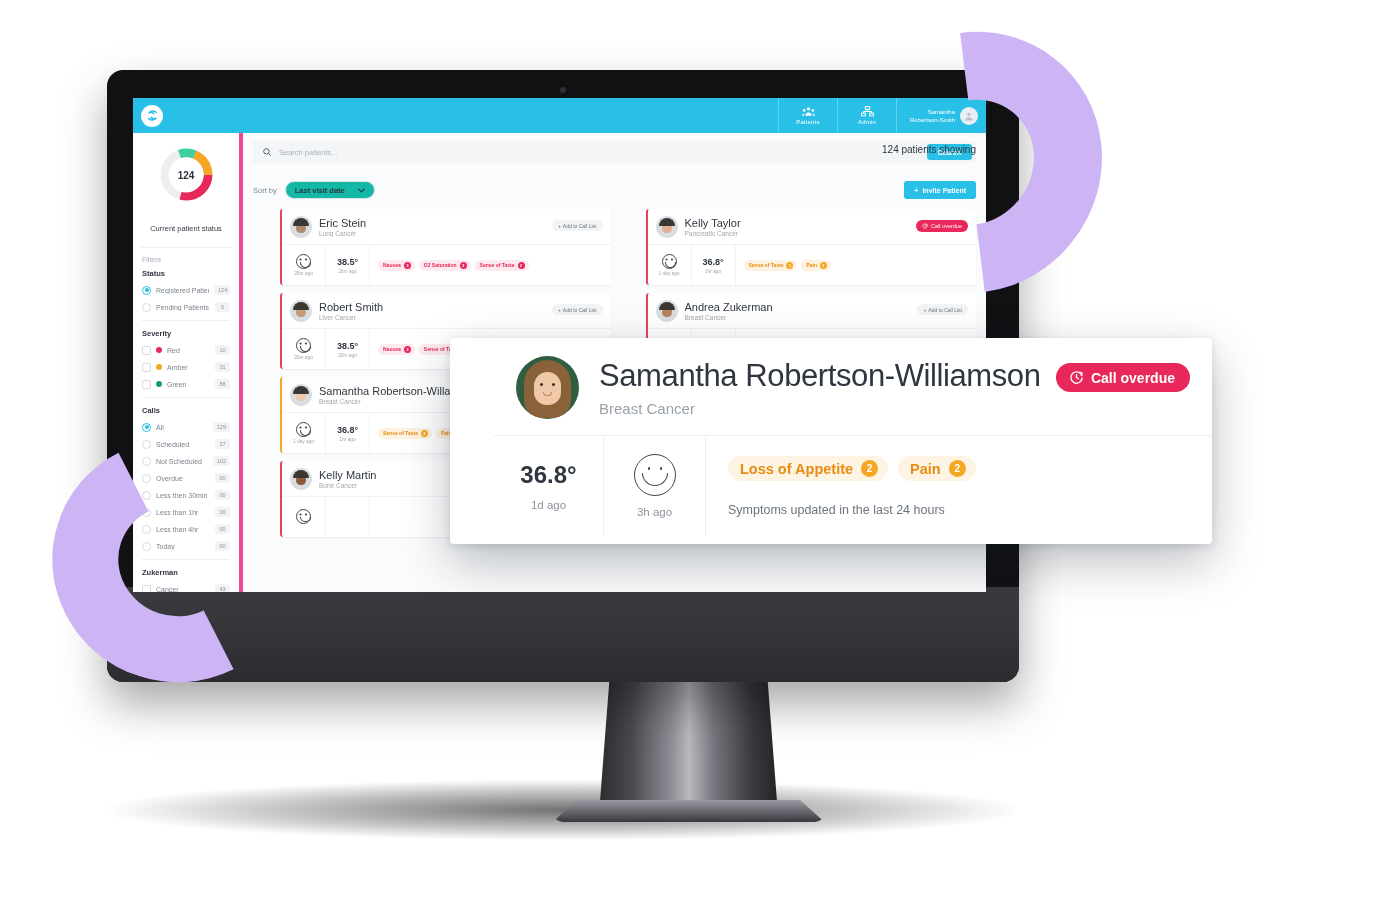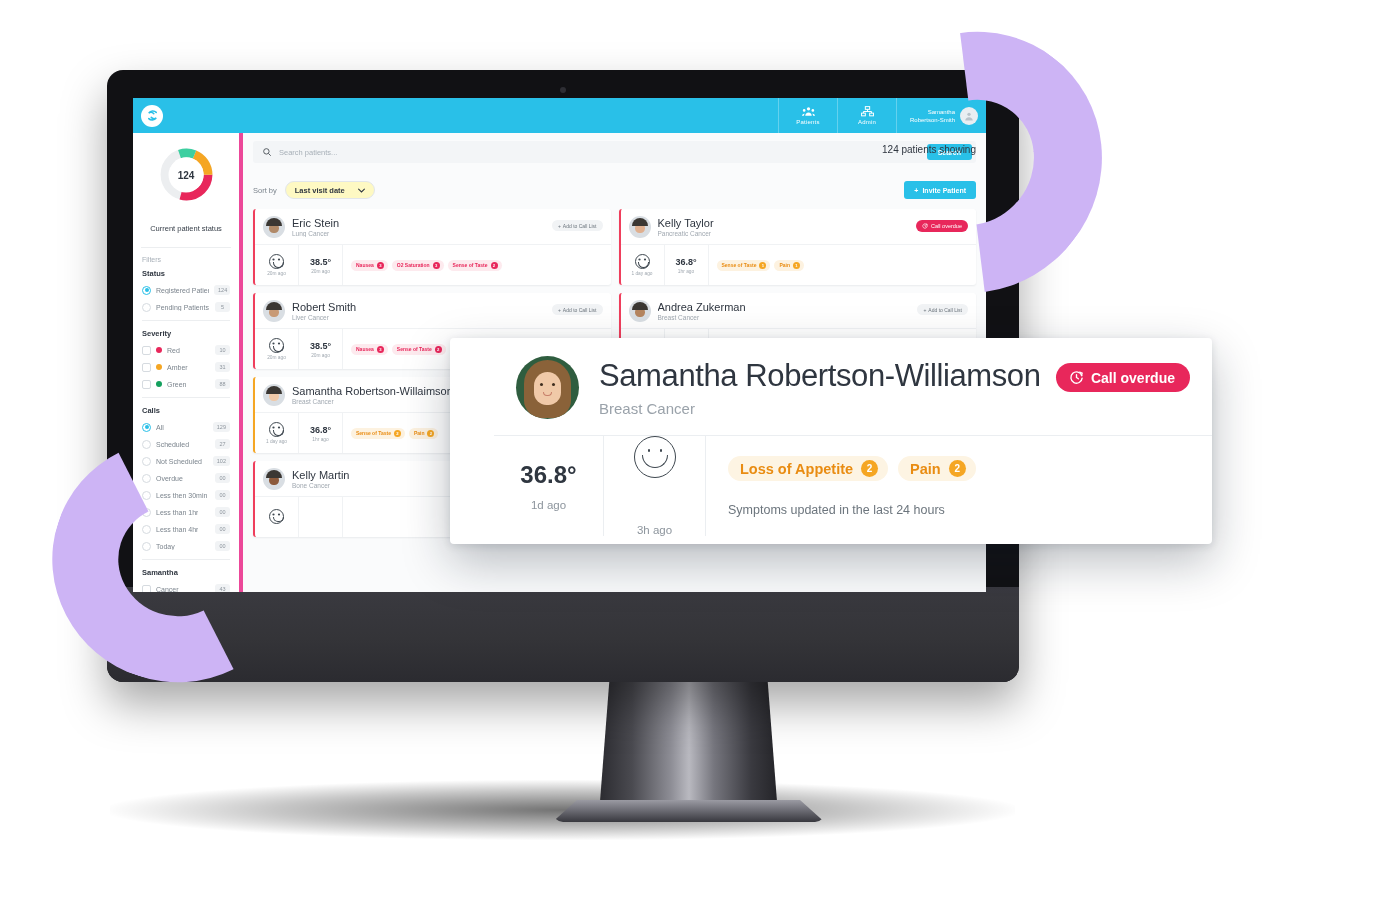--- a/index.html
+++ b/index.html
@@ -172,41 +172,42 @@
     font-size: 7px; font-weight: 600; cursor: pointer;
   }
   .count-text {
     position: absolute; right: 10px; top: 46px;
     font-size: 10px; color: #2f3640; font-weight: 500;
   }
   .sort-row { display: flex; align-items: center; gap: 8px; padding: 18px 10px 0; position: relative; }
   .sort-by { font-size: 7.5px; color: #7b848d; }
   .sort-select {
     height: 18px; border: 1px solid #e2e6ea; border-radius: 9px;
-    background: #fef9c3; display: flex; align-items: center; gap: 13px;
+    background: #14b8a6; display: flex; align-items: center; gap: 13px;
     padding: 0 9px; font-size: 7.5px; color: #2f3640; font-weight: 600; cursor: pointer;
   }
   .sort-select svg { width: 7px; height: 5px; }
   .invite-btn {
     position: absolute; right: 10px; top: 18px;
     height: 18px; padding: 0 10px; border: none; border-radius: 3px;
     background: #29c0e8; color: #fff; font-family: inherit;
     font-size: 7px; font-weight: 600; cursor: pointer;
     display: flex; align-items: center; gap: 4px;
   }
 
   
   .grid {
     padding: 10px 10px 0; display: grid;
     grid-template-columns: 1fr 1fr; gap: 8px;
   }
   .pcard {
     background: #fff; border-radius: 3px; overflow: hidden;
     border-left: 2.5px solid #ef3e5c;
     box-shadow: 0 1px 2px rgba(16,24,40,.07);
+    margin-left: 27px;
   }
   .pcard.sev-amber { border-left-color: #f5a623; }
   .pcard-head { display: flex; align-items: center; padding: 7px 8px 6px; position: relative; }
   .pavatar {
     width: 22px; height: 22px; border-radius: 50%; flex: none;
     background: #d9dee3; overflow: hidden; position: relative;
   }
   .pavatar i {
     position: absolute; left: 50%; top: 56%; transform: translate(-50%,-50%);
     width: 10px; height: 10px; border-radius: 50% 50% 45% 45%; background: #8a7a6d;
@@ -304,21 +305,21 @@
     font-family: inherit; font-size: 14px; font-weight: 600;
     display: flex; align-items: center; gap: 7px; cursor: pointer;
   }
   .ov-overdue svg { width: 15px; height: 15px; }
   .ov-body { display: flex; border-top: 1px solid #ebeef1; height: 101px; }
   .ov-cell {
     display: flex; flex-direction: column; align-items: center; justify-content: center;
     gap: 10px; border-right: 1px solid #ebeef1; flex: none;
   }
   .ov-cell-temp { width: 110px; }
-  .ov-cell-face { width: 102px; justify-content: space-between; }
+  .ov-cell-face { width: 102px; }
   .ov-temp { font-size: 24px; font-weight: 700; color: #2f3640; }
   .ov-ts { font-size: 11.5px; color: #8d959d; }
   .ov-face { width: 42px; height: 42px; border: 1.6px solid #3f4850; border-radius: 50%; position: relative; }
   .ov-face .ey { position: absolute; top: 12px; width: 2.6px; height: 2.6px; border-radius: 50%; background: #3f4850; }
   .ov-face .ey.l { left: 13px; } .ov-face .ey.r { left: 25px; }
   .ov-face .mo {
     position: absolute; left: 7px; top: 18px; width: 26px; height: 13px;
     border: 1.6px solid #3f4850; border-top: none; border-radius: 0 0 26px 26px;
   }
   .ov-sym { flex: 1; padding: 20px 0 0 22px; }
@@ -480,21 +481,21 @@
                 <div class="radio"></div>
                 <div class="side-label">Less than 4hr</div>
                 <div class="side-count">00</div>
               </div>
               <div class="side-row">
                 <div class="radio"></div>
                 <div class="side-label">Today</div>
                 <div class="side-count">00</div>
               </div>
               <div style="height: 1px; background: rgb(236, 238, 240); margin: 7px 0px 8px;"></div>
-              <div class="side-title">Samantha</div>
+              <div class="side-title">Zukerman</div>
               <div class="side-row">
                 <div class="chk"></div>
                 <div class="side-label">Cancer</div>
                 <div class="side-count">43</div>
               </div>
             </div>
         </div>
       </div>
 
       <div class="main">

